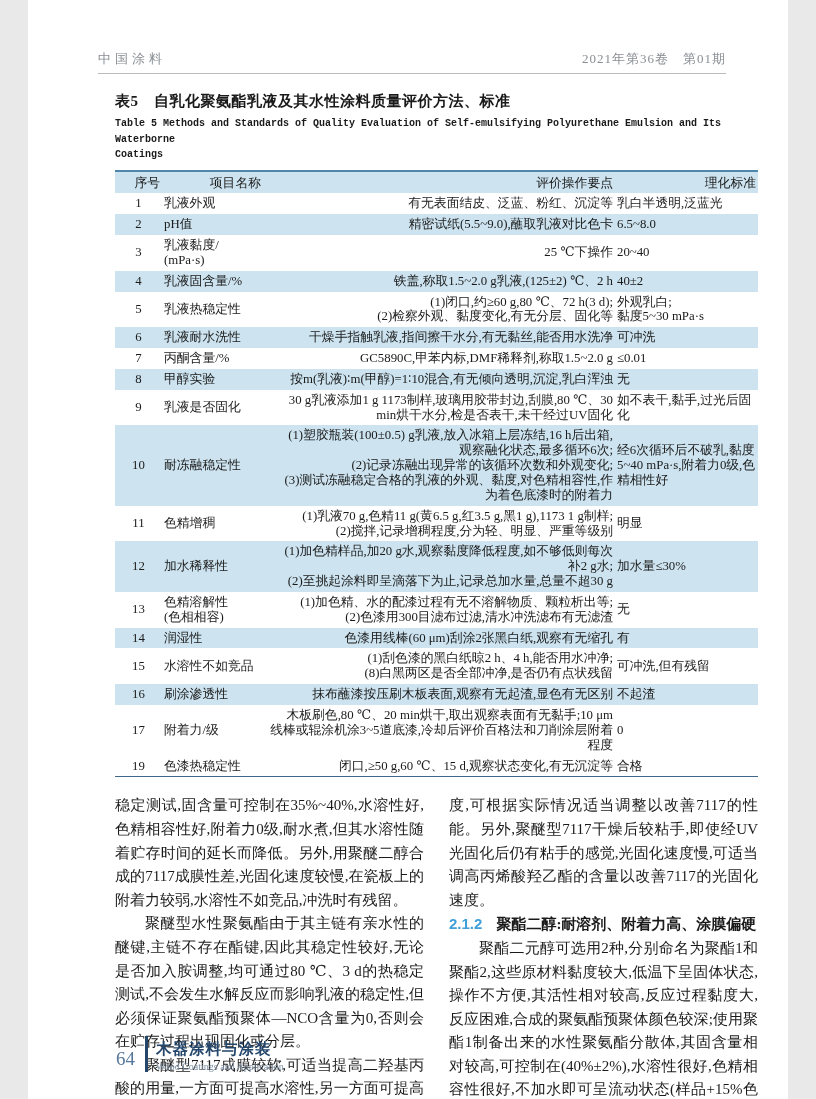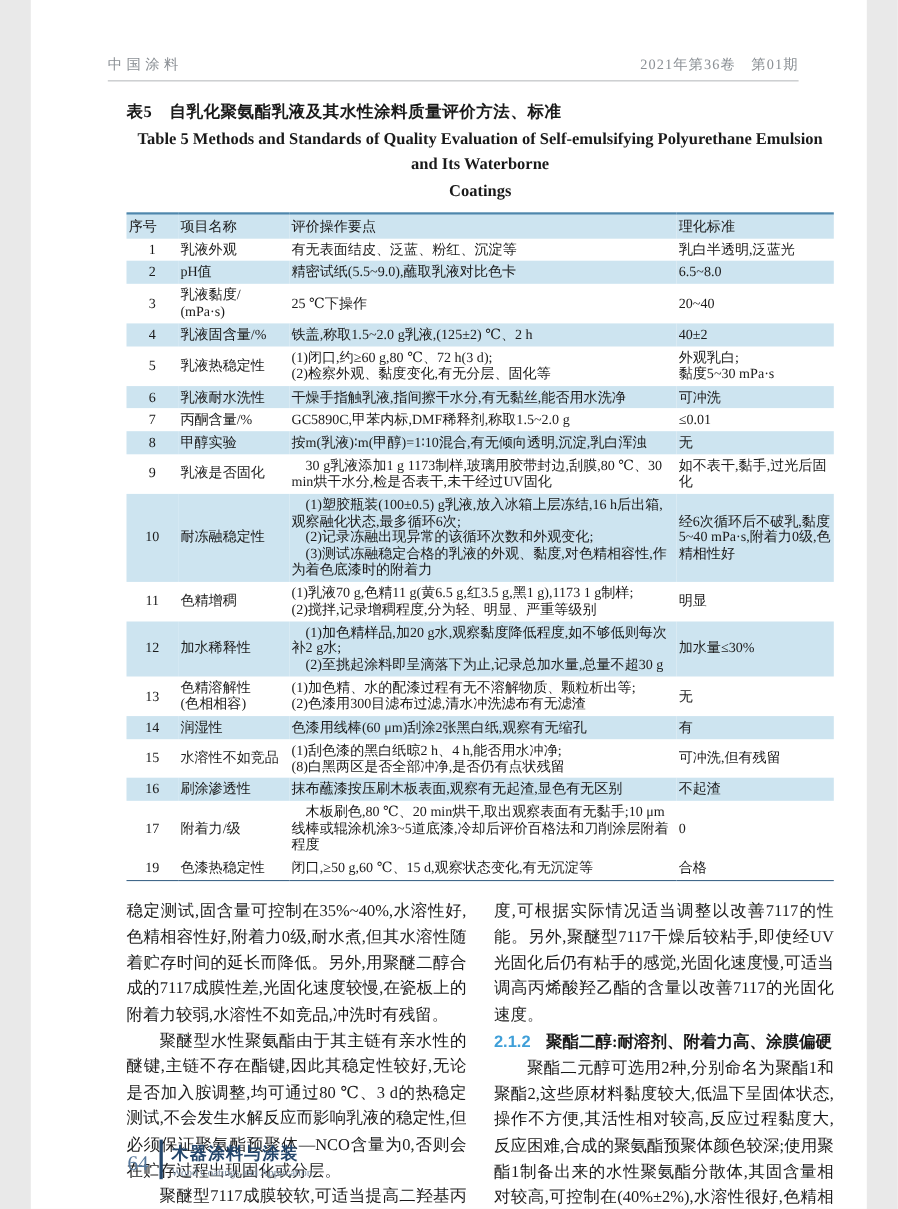--- a/index.html
+++ b/index.html
@@ -23,46 +23,46 @@
   }
   .running-head .journal { letter-spacing: 4px; }
   .running-head .issue { letter-spacing: 1px; }
   
   .content { position: absolute; left: 87px; width: 643px; top: 86px; }
   .tbl-title-cn {
     text-align: left; font-weight: bold; font-size: 15px;
     margin-top: 6px; letter-spacing: 0.5px;
   }
   .tbl-title-en {
-    text-align: center; font-weight: bold; font-size: 15px;
-    font-family: Liberation Serif, serif;
+    font-weight: bold; font-size: 10px;
+    font-family: Liberation Mono, monospace;
     margin-top: 5px; line-height: 1.55;
   }
   
   table.eval {
     width: 643px; margin-top: 7px;
     border-collapse: collapse; table-layout: fixed;
     border-top: 2px solid #4e86ac;
     border-bottom: 1.5px solid #41688a;
     font-size: 12.8px; line-height: 1.16;
     font-family: "Liberation Serif", "DejaVu Serif", serif;
   }
   table.eval col.c-no { width: 47px; }
   table.eval col.c-name { width: 101px; }
   table.eval col.c-points { width: 352px; }
   table.eval col.c-standard { width: 143px; }
   table.eval th {
     background: #cde4f0; font-weight: normal;
-    padding: 4px 2px 3px; text-align: left; margin-left: 42px;
+    padding: 4px 2px 3px; text-align: right; margin-left: 42px;
   }
   table.eval td { padding: 3px 2px; vertical-align: middle; }
   table.eval tr.stripe td { background: #cde4f0; }
   td.cell-no { text-align: center; }
   td.cell-name { text-align: left; padding-left: 13px; white-space: pre-line; }
-  td.cell-points { text-align: left; padding-left: 5px; padding-right: 6px; white-space: pre-line; }
+  td.cell-points { text-align: right; padding-left: 5px; padding-right: 6px; white-space: pre-line; }
   td.cell-standard { text-align: left; white-space: pre-line; padding-left: 4px; padding-right: 4px; }
   
   .body-cols {
     display: flex; gap: 25px; margin-top: 17px;
     font-size: 15px; line-height: 23.6px; text-align: justify;
   }
   .bcol { width: 309px; }
   .para { text-indent: 2em; }
   .para.noindent { text-indent: 0; }
   .sec-heading { font-weight: bold; }

